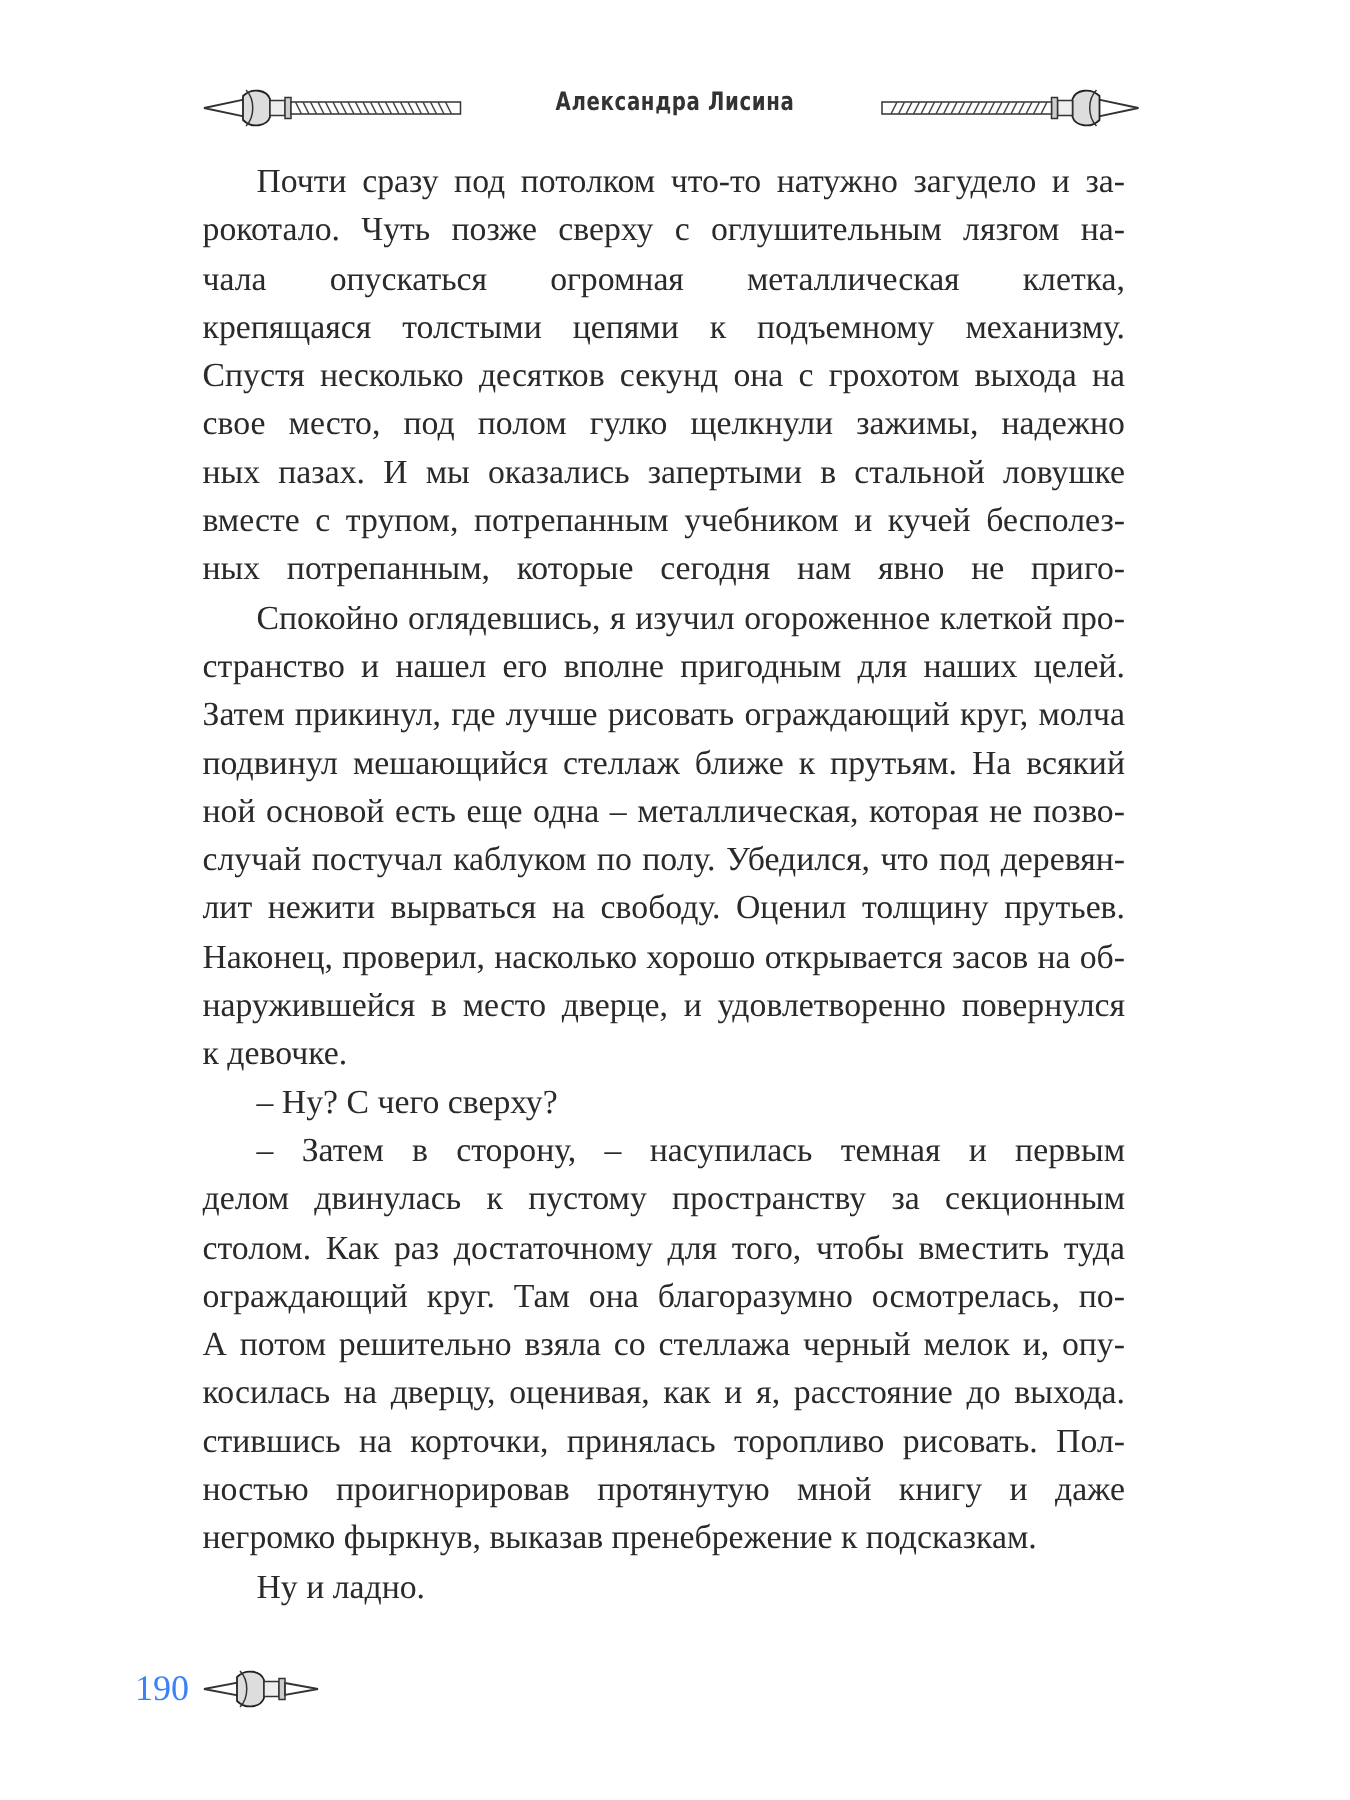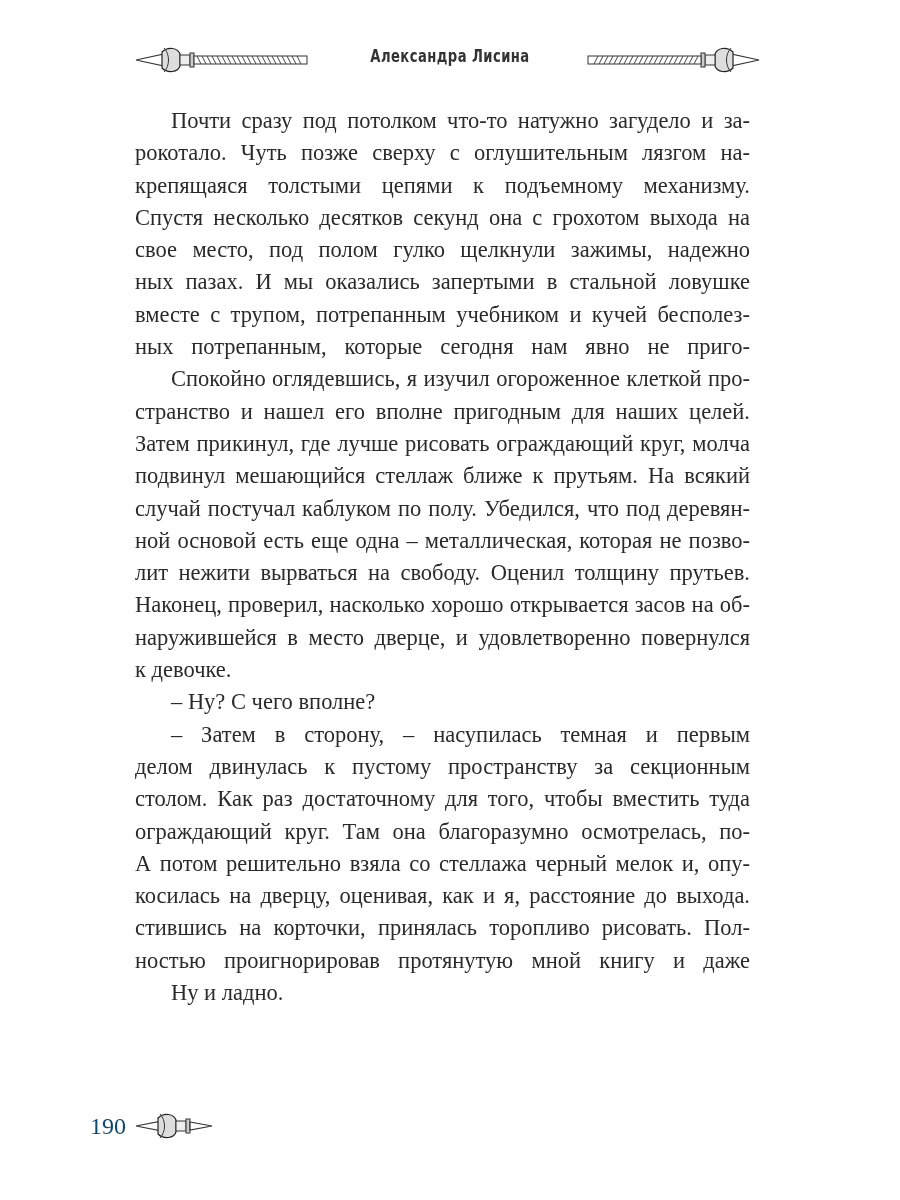--- a/index.html
+++ b/index.html
@@ -1,30 +1,30 @@
 <!DOCTYPE html>
 <html><head>
 <meta charset="utf-8">
 <style>
   html, body { margin: 0; padding: 0; background: #ffffff; }
   body { width: 900px; height: 1200px; position: relative; overflow: hidden;
          font-family: "Liberation Serif", "DejaVu Serif", serif; color: #2a2a2a; }
-  .header { position: absolute; top: 40px; left: 0; width: 900px; height: 40px; }
+  .header { position: absolute; top: 52px; left: 0; width: 900px; height: 40px; }
   .orn-left { position: absolute; left: 134px; top: 4px; width: 175px; height: 32px; }
   .orn-right { position: absolute; left: 586px; top: 4px; width: 175px; height: 32px; }
   .running-head { position: absolute; left: 320px; width: 260px; top: 6px; text-align: center;
                   font-family: "DejaVu Sans", sans-serif; font-size: 17px; letter-spacing: 0.5px;
                   font-weight: bold; font-stretch: condensed; color: #333; transform: scaleX(0.86); }
   .text { position: absolute; left: 135px; top: 105px; width: 615px; }
   .line { height: 32.3px; line-height: 32.3px; font-size: 22.5px; white-space: nowrap;
           text-align: justify; text-align-last: justify; overflow: hidden; }
   .line.last { text-align-last: left; }
   .line.indent { padding-left: 36px; }
   .folio { position: absolute; left: 90px; top: 1110px; height: 32px; display: flex; align-items: center; }
-  .page-number { font-size: 24px; color: #0c4a6e; margin-right: 8px; }
+  .page-number { font-size: 24px; color: #3b82f6; margin-right: 8px; }
   .orn-foot { width: 80px; height: 30px; }
 </style>
 </head>
 <body>
 
 <div class="header">
   <svg class="orn-left" viewBox="0 0 175 32">
     <polygon points="2,16 30,10 30,22" fill="#fff" stroke="#333" stroke-width="1.2"></polygon>
     <path d="M28,8 C34,2 44,4 46,10 L46,22 C44,28 34,30 28,24 Z" fill="#ddd" stroke="#222" stroke-width="1.2"></path>
     <path d="M30,4 C36,10 36,22 30,28" fill="none" stroke="#333" stroke-width="1"></path>
@@ -87,45 +87,47 @@
           <line x1="158" y1="12" x2="162" y2="20"></line>
           <line x1="163" y1="12" x2="167" y2="20"></line>
       </g>
     </g>
   </svg>
 </div>
 
 <div class="text" id="body-text">
     <div class="line indent">Почти сразу под потолком что-то натужно загудело и за-</div>
     <div class="line">рокотало. Чуть позже сверху с оглушительным лязгом на-</div>
+    <div class="line">чала опускаться огромная металлическая клетка,</div>
     <div class="line">крепящаяся толстыми цепями к подъемному механизму.</div>
     <div class="line">Спустя несколько десятков секунд она с грохотом выхода на</div>
     <div class="line">свое место, под полом гулко щелкнули зажимы, надежно</div>
     <div class="line">ных пазах. И мы оказались запертыми в стальной ловушке</div>
     <div class="line">вместе с трупом, потрепанным учебником и кучей бесполез-</div>
     <div class="line">ных потрепанным, которые сегодня нам явно не приго-</div>
     <div class="line indent">Спокойно оглядевшись, я изучил огороженное клеткой про-</div>
     <div class="line">странство и нашел его вполне пригодным для наших целей.</div>
     <div class="line">Затем прикинул, где лучше рисовать ограждающий круг, молча</div>
     <div class="line">подвинул мешающийся стеллаж ближе к прутьям. На всякий</div>
+    <div class="line">ной основой есть еще одна – металлическая, которая не позво-</div>
     <div class="line">случай постучал каблуком по полу. Убедился, что под деревян-</div>
-    <div class="line">ной основой есть еще одна – металлическая, которая не позво-</div>
     <div class="line">лит нежити вырваться на свободу. Оценил толщину прутьев.</div>
     <div class="line">Наконец, проверил, насколько хорошо открывается засов на об-</div>
     <div class="line">наружившейся в место дверце, и удовлетворенно повернулся</div>
     <div class="line last">к девочке.</div>
-    <div class="line indent last">– Ну? С чего вполне?</div>
+    <div class="line indent last">– Ну? С чего сверху?</div>
     <div class="line indent">– Затем в сторону, – насупилась темная и первым</div>
     <div class="line">делом двинулась к пустому пространству за секционным</div>
     <div class="line">столом. Как раз достаточному для того, чтобы вместить туда</div>
     <div class="line">ограждающий круг. Там она благоразумно осмотрелась, по-</div>
     <div class="line">А потом решительно взяла со стеллажа черный мелок и, опу-</div>
     <div class="line">косилась на дверцу, оценивая, как и я, расстояние до выхода.</div>
     <div class="line">стившись на корточки, принялась торопливо рисовать. Пол-</div>
     <div class="line">ностью проигнорировав протянутую мной книгу и даже</div>
+    <div class="line last">негромко фыркнув, выказав пренебрежение к подсказкам.</div>
     <div class="line indent last">Ну и ладно.</div>
   </div>
 
 <div class="folio">
   <span class="page-number">190</span>
   <svg class="orn-foot" viewBox="0 0 80 30">
     <polygon points="2,15 28,10 28,20" fill="#fff" stroke="#333" stroke-width="1.2"></polygon>
     <path d="M24,7 C30,1 40,3 42,9 L42,21 C40,27 30,29 24,23 Z" fill="#ddd" stroke="#222" stroke-width="1.2"></path>
     <path d="M26,3 C32,9 32,21 26,27" fill="none" stroke="#333" stroke-width="1"></path>
     <rect x="42" y="10" width="10" height="10" fill="#eee" stroke="#333"></rect>

